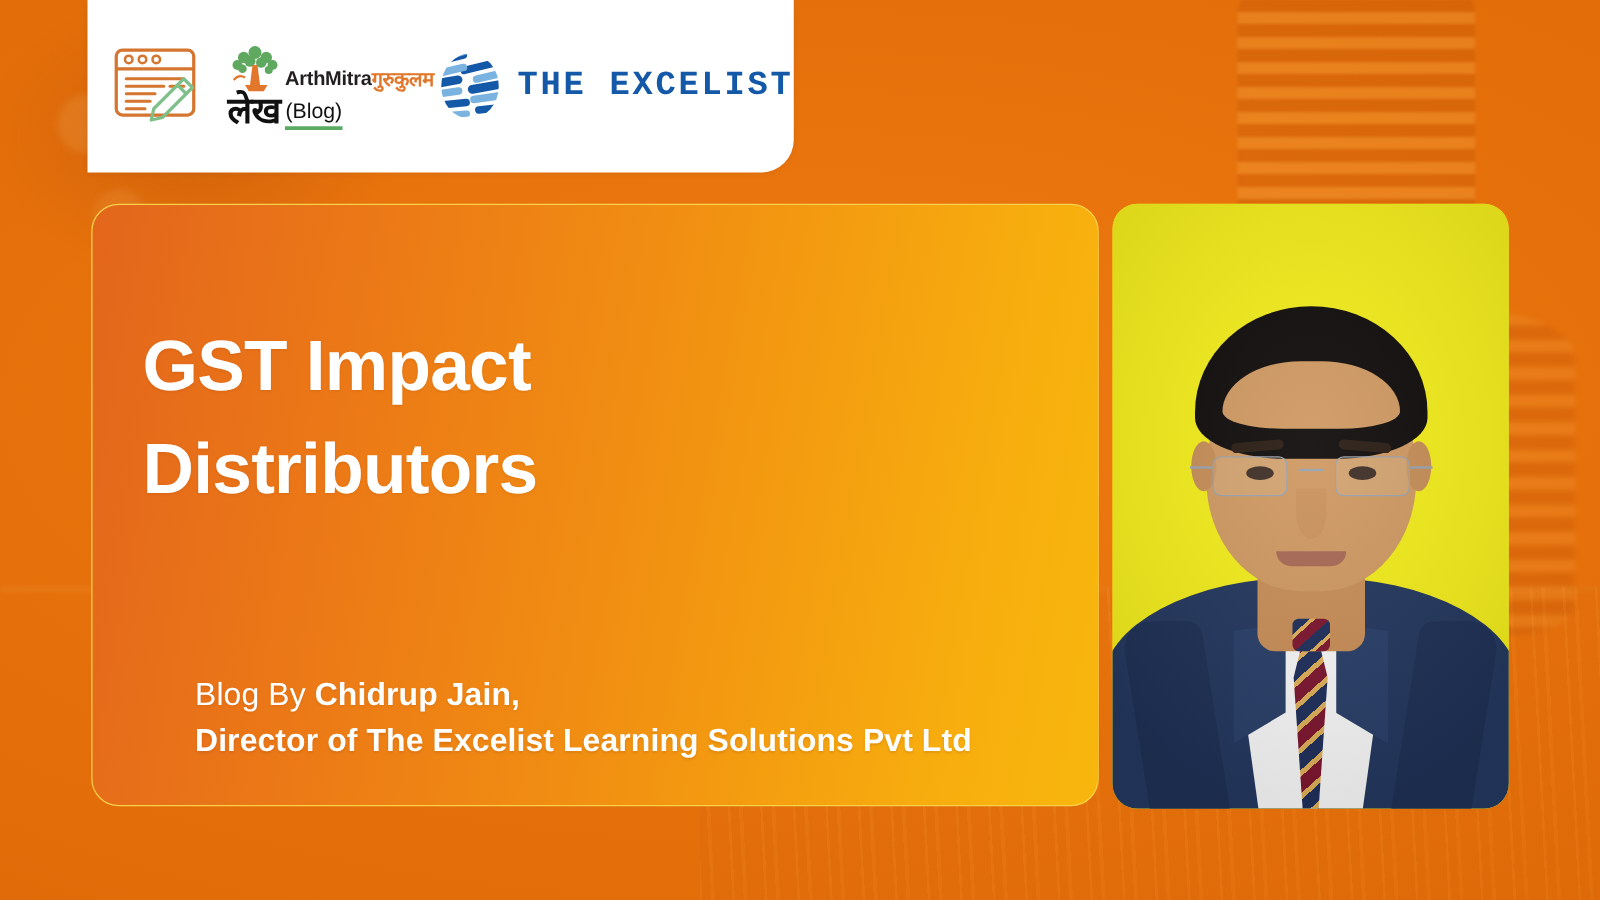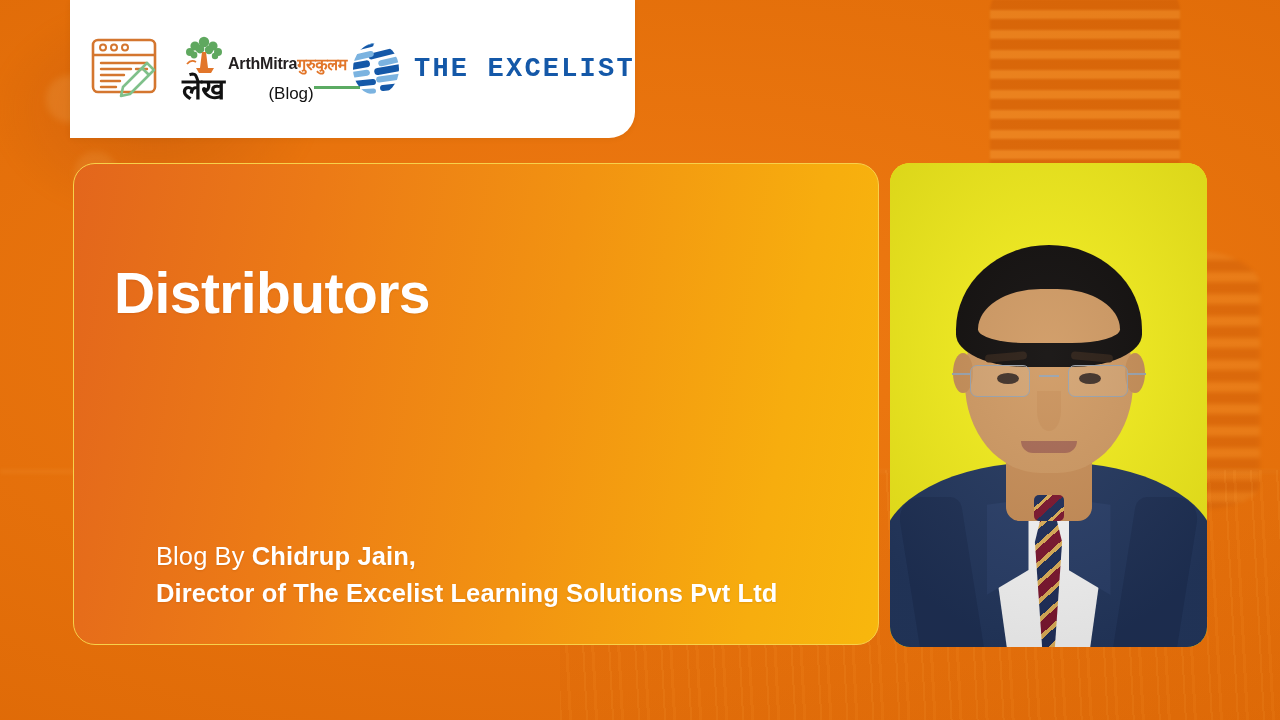--- a/index.html
+++ b/index.html
@@ -254,21 +254,21 @@
       </span>
       <span class="arth-words">
         <span class="arth-name">ArthMitra</span>
         <span class="arth-sub">गुरुकुलम</span>
       </span>
     </span>
     <span class="arth-bot">
       <span style="display:flex;flex-direction:column;">
         <span class="lekh">लेख</span>
       </span>
-      <span style="display:flex;align-items:flex-start;margin-left:40px;">
+      <span style="display:flex;flex-direction:column;align-items:flex-start;">
         <span class="blogw">(Blog)</span>
         <span class="greenline"></span>
       </span>
     </span>
   </span>
 
   <span class="excelist">
     <span class="globe">
       <svg viewBox="0 0 56 58">
         <defs>
@@ -297,20 +297,21 @@
       </svg>
     </span>
     <span class="ex-words">
       <span class="ex-title">THE EXCELIST</span>
     </span>
   </span>
 </div>
 
 <div id="text-card">
   <div id="title">
+    <div>GST Impact</div>
     <div>Distributors</div>
   </div>
   <div id="byline">
     <div>
       <span class="light">Blog By </span><span class="bold">Chidrup Jain,</span>
     </div>
     <div class="bold">Director of  The Excelist Learning Solutions Pvt Ltd</div>
   </div>
 </div>
 

